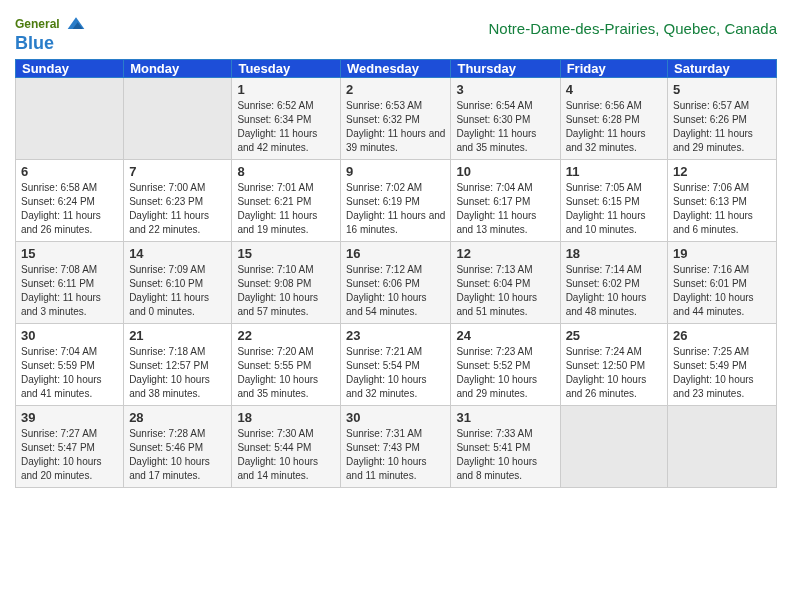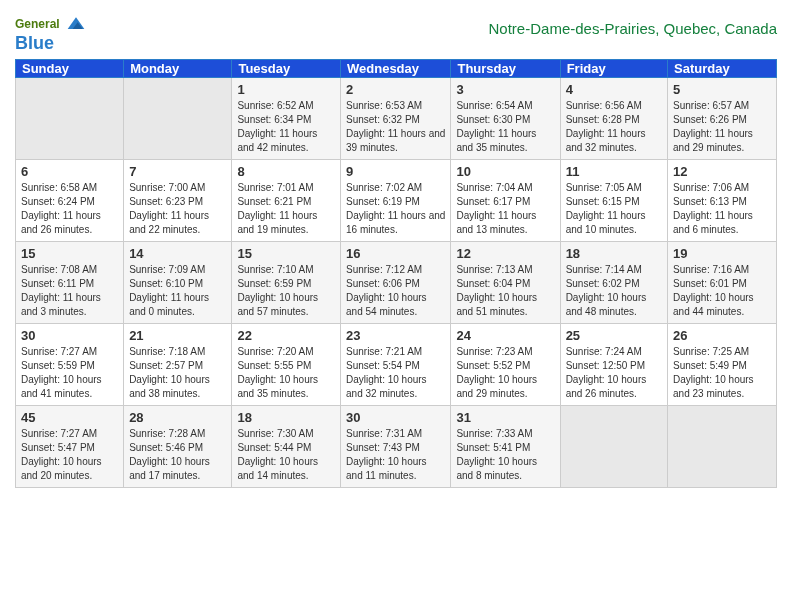--- a/index.html
+++ b/index.html
@@ -219,21 +219,21 @@
         </td>
         <td>
           <span class="day-number">14</span>
           <div class="day-info">Sunrise: 7:09 AM
 Sunset: 6:10 PM
 Daylight: 11 hours and 0 minutes.</div>
         </td>
         <td>
           <span class="day-number">15</span>
           <div class="day-info">Sunrise: 7:10 AM
-Sunset: 6:59 PM
+Sunset: 9:08 PM
 Daylight: 10 hours and 57 minutes.</div>
         </td>
         <td>
           <span class="day-number">16</span>
           <div class="day-info">Sunrise: 7:12 AM
 Sunset: 6:06 PM
 Daylight: 10 hours and 54 minutes.</div>
         </td>
         <td>
           <span class="day-number">12</span>
@@ -250,28 +250,28 @@
         <td>
           <span class="day-number">19</span>
           <div class="day-info">Sunrise: 7:16 AM
 Sunset: 6:01 PM
 Daylight: 10 hours and 44 minutes.</div>
         </td>
       </tr>
       <tr>
         <td>
           <span class="day-number">30</span>
-          <div class="day-info">Sunrise: 7:27 AM
+          <div class="day-info">Sunrise: 7:04 AM
 Sunset: 5:59 PM
 Daylight: 10 hours and 41 minutes.</div>
         </td>
         <td>
           <span class="day-number">21</span>
           <div class="day-info">Sunrise: 7:18 AM
-Sunset: 2:57 PM
+Sunset: 12:57 PM
 Daylight: 10 hours and 38 minutes.</div>
         </td>
         <td>
           <span class="day-number">22</span>
           <div class="day-info">Sunrise: 7:20 AM
 Sunset: 5:55 PM
 Daylight: 10 hours and 35 minutes.</div>
         </td>
         <td>
           <span class="day-number">23</span>
@@ -293,21 +293,21 @@
         </td>
         <td>
           <span class="day-number">26</span>
           <div class="day-info">Sunrise: 7:25 AM
 Sunset: 5:49 PM
 Daylight: 10 hours and 23 minutes.</div>
         </td>
       </tr>
       <tr>
         <td>
-          <span class="day-number">45</span>
+          <span class="day-number">39</span>
           <div class="day-info">Sunrise: 7:27 AM
 Sunset: 5:47 PM
 Daylight: 10 hours and 20 minutes.</div>
         </td>
         <td>
           <span class="day-number">28</span>
           <div class="day-info">Sunrise: 7:28 AM
 Sunset: 5:46 PM
 Daylight: 10 hours and 17 minutes.</div>
         </td>

